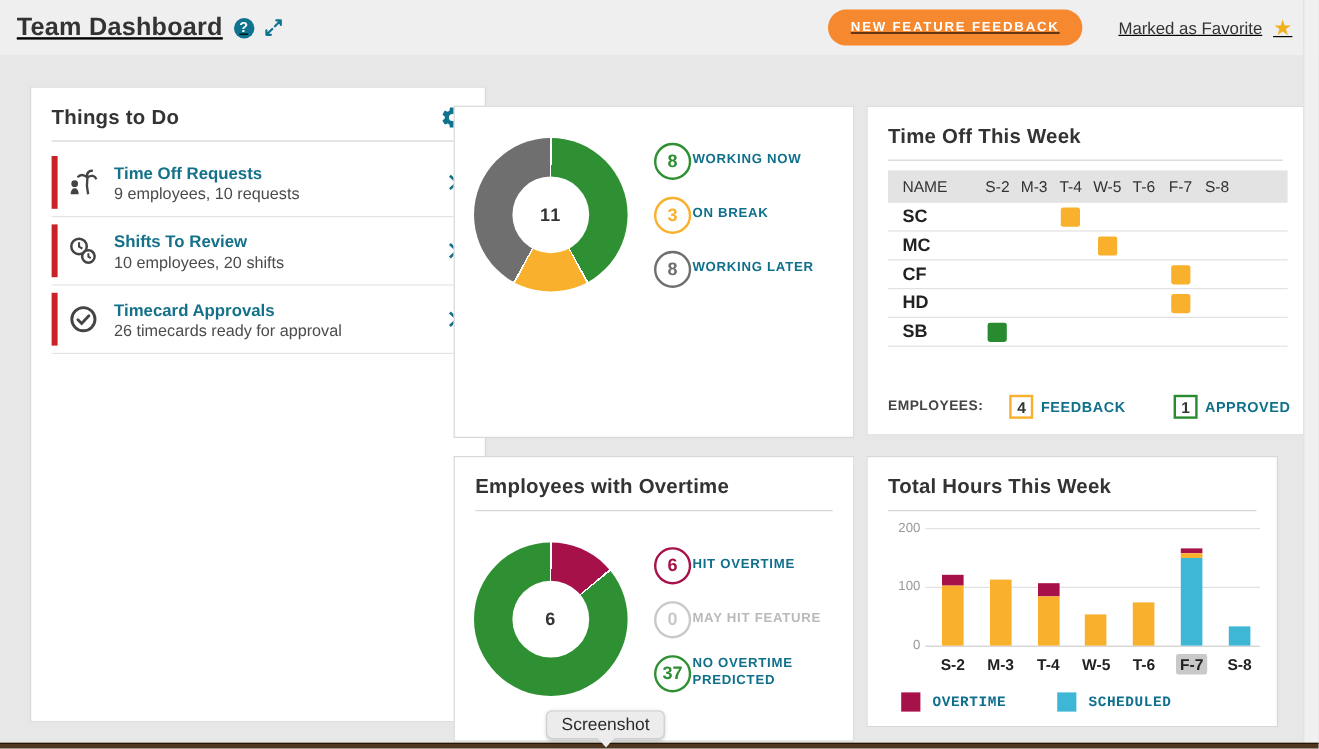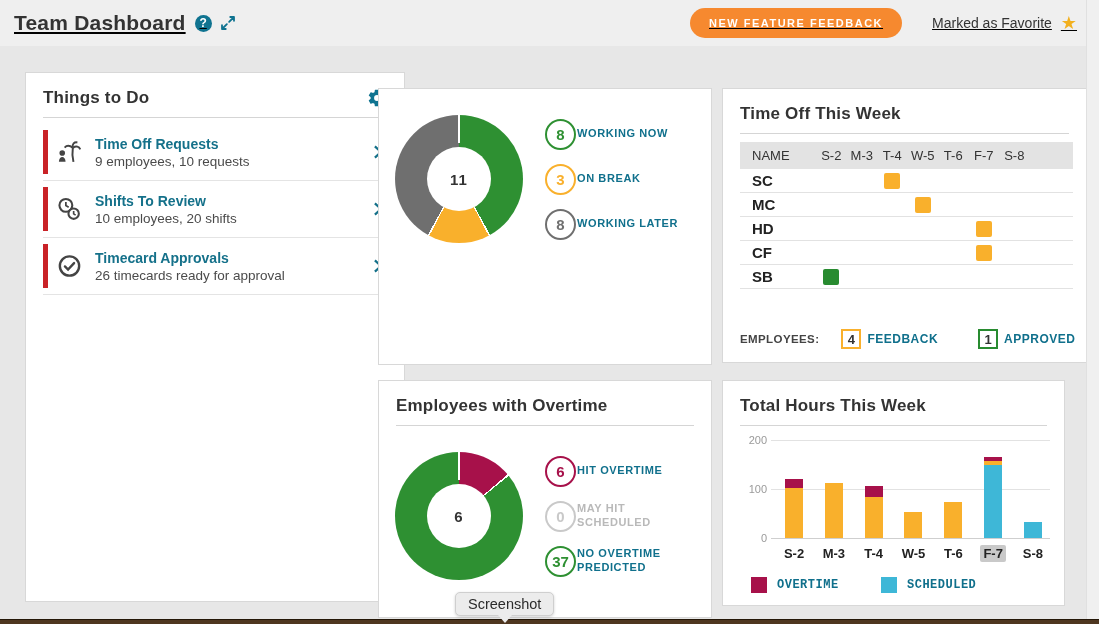--- a/index.html
+++ b/index.html
@@ -236,21 +236,21 @@
       <div class="donut" style="background: conic-gradient(rgb(255, 255, 255) 0deg, rgb(255, 255, 255) 0.8deg, rgb(167, 17, 74) 0.8deg, rgb(167, 17, 74) 49.4326deg, rgb(255, 255, 255) 49.4326deg, rgb(255, 255, 255) 50.2326deg, rgb(255, 255, 255) 50.2326deg, rgb(255, 255, 255) 51.0326deg, rgb(46, 144, 50) 51.0326deg, rgb(46, 144, 50) 359.2deg, rgb(255, 255, 255) 359.2deg, rgb(255, 255, 255) 360deg);">
         <span class="donut-center">6</span>
       </div>
       <div class="legend-col">
         <div class="legend-item">
           <span class="legend-circle lc-crimson">6</span>
           <span class="legend-label">HIT OVERTIME</span>
         </div>
         <div class="legend-item">
           <span class="legend-circle lc-muted">0</span>
-          <span class="legend-label muted">MAY HIT SCHEDULED</span>
+          <span class="legend-label muted">MAY HIT FEATURE</span>
         </div>
         <div class="legend-item">
           <span class="legend-circle lc-green">37</span>
           <span class="legend-label">NO OVERTIME PREDICTED</span>
         </div>
       </div>
     </div>
   </section>
 
   <section class="card card-timeoff">
@@ -287,33 +287,33 @@
             <div class="t-cell"></div>
             <div class="t-cell"></div>
             <div class="t-cell">
               <div class="t-sq pending"></div>
             </div>
             <div class="t-cell"></div>
             <div class="t-cell"></div>
             <div class="t-cell"></div>
           </div>
           <div class="t-row t-brow">
-            <div class="t-name">HD</div>
+            <div class="t-name">CF</div>
             <div class="t-cell"></div>
             <div class="t-cell"></div>
             <div class="t-cell"></div>
             <div class="t-cell"></div>
             <div class="t-cell"></div>
             <div class="t-cell">
               <div class="t-sq pending"></div>
             </div>
             <div class="t-cell"></div>
           </div>
           <div class="t-row t-brow">
-            <div class="t-name">CF</div>
+            <div class="t-name">HD</div>
             <div class="t-cell"></div>
             <div class="t-cell"></div>
             <div class="t-cell"></div>
             <div class="t-cell"></div>
             <div class="t-cell"></div>
             <div class="t-cell">
               <div class="t-sq pending"></div>
             </div>
             <div class="t-cell"></div>
           </div>

